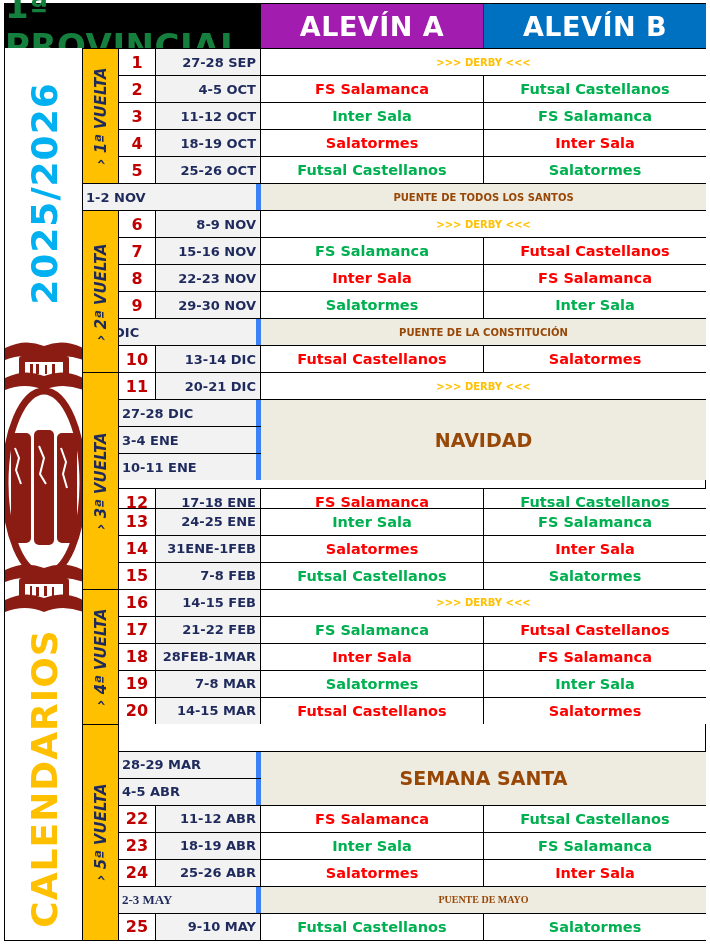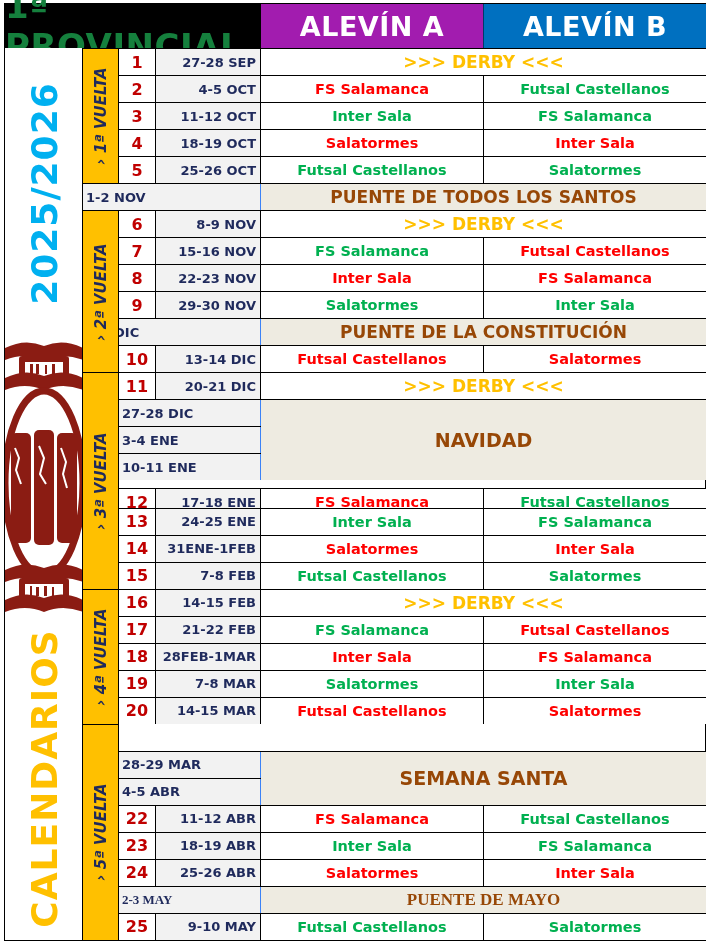--- a/index.html
+++ b/index.html
@@ -25,24 +25,24 @@
   #logo { position: absolute; left: 0; top: 290px; width: 78px; height: 285px; }
 
   .vuelta { position: absolute; left: 78px; width: 36px; background: #ffc000; border-top: 1px solid #000; border-right: 1px solid #000;
             display: flex; align-items: center; justify-content: center; }
   .vuelta span { transform: rotate(-90deg); white-space: nowrap; font-weight: bold; color: #1f2a5c; font-size: 15px; font-style: italic; }
 
   .row { position: absolute; left: 114px; width: 587px; height: 27px; border-top: 1px solid #000; }
   .cell { position: absolute; top: 0; height: 100%; display: flex; align-items: center; font-weight: bold; }
   .num { left: 0; width: 37px; justify-content: center; color: #c00000; font-size: 16px; border-right: 1px solid #000; background: #fff; }
   .date { left: 37px; width: 105px; justify-content: flex-end; padding-right: 4px; color: #1f2a5c; font-size: 13px; background: #f2f2f2; border-right: 1px solid #000; }
-  .date-wide { left: 0; width: 142px; justify-content: flex-start; padding-left: 3px; color: #1f2a5c; font-size: 13px; background: #f2f2f2; border-right: 1px solid #3b82f6; }
+  .date-wide { left: 0; width: 142px; justify-content: flex-start; padding-left: 3px; color: #1f2a5c; font-size: 13px; background: #f2f2f2; border-right: 5px solid #3b82f6; }
   .teamA { left: 142px; width: 223px; justify-content: center; font-size: 14.5px; border-right: 1px solid #000; background: #fff; }
   .teamB { left: 365px; width: 222px; justify-content: center; font-size: 14.5px; background: #fff; }
-  .span2 { left: 142px; width: 445px; justify-content: center; font-size: 17px; background: #fff; }
+  .span2 { left: 142px; width: 445px; justify-content: center; font-size: 10px; background: #fff; }
   .derby { color: #ffc000; }
   .holiday { background: #eeebe1; color: #974706; }
   .big-holiday { position: absolute; left: 256px; width: 445px; background: #eeebe1; color: #974706; border-top: 1px solid #000;
                  display: flex; align-items: center; justify-content: center; font-weight: bold; font-size: 19px; }
   .red { color: #ff0000; }
   .green { color: #00b050; }
 </style>
 </head>
 <body>
 

